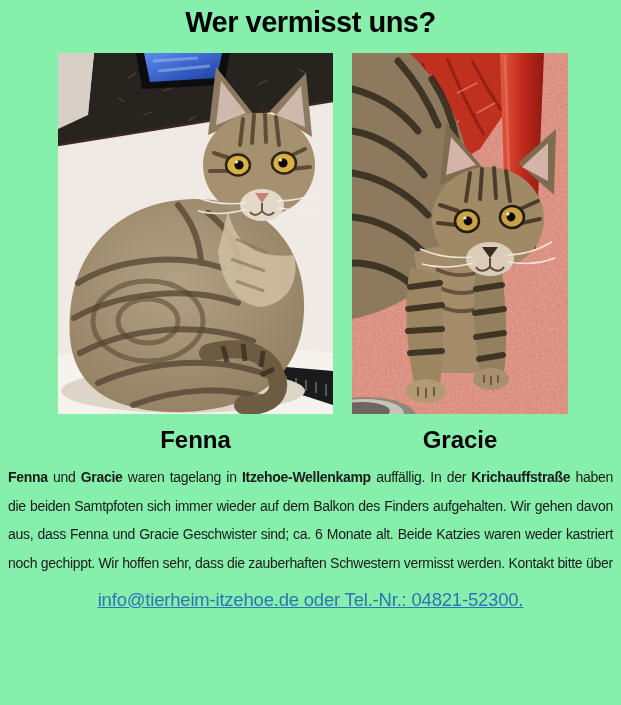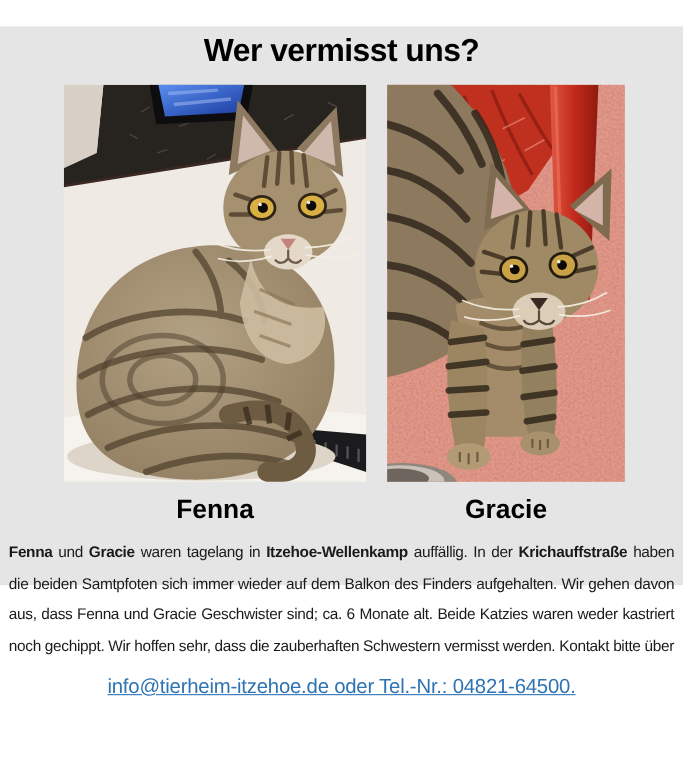--- a/index.html
+++ b/index.html
@@ -3,21 +3,21 @@
 <meta charset="utf-8">
 <style>
   * { margin: 0; padding: 0; box-sizing: border-box; }
   html, body { background: #ffffff; }
   body {
     width: 621px; height: 705px;
     font-family: "Liberation Sans", sans-serif;
     color: #1a1a1a;
     overflow: hidden;
   }
-  .page { width: 621px; height: 508px; background: #e5e5e5; position: relative; margin-top: 24px; }
+  .page { width: 621px; height: 705px; background: #86efac; position: relative; }
   .title {
     text-align: center;
     font-size: 29px;
     font-weight: 700;
     letter-spacing: -0.5px;
     padding-top: 6px;
     color: #000;
   }
   .photos {
     display: flex;
@@ -295,16 +295,16 @@
   </div>
 
   <div class="captions">
     <div class="caption fenna">Fenna</div>
     <div class="caption gracie">Gracie</div>
   </div>
 
   <p class="body-text"><b>Fenna</b><span> und </span><b>Gracie</b><span> waren tagelang in </span><b>Itzehoe-Wellenkamp</b><span> auffällig. In der </span><b>Krichauffstraße</b><span> haben die beiden Samtpfoten sich immer wieder auf dem Balkon des Finders aufgehalten. Wir gehen davon aus, dass Fenna und Gracie Geschwister sind; ca. 6 Monate alt. Beide Katzies waren weder kastriert noch gechippt. Wir hoffen sehr, dass die zauberhaften Schwestern vermisst werden. Kontakt bitte über</span></p>
 
   <div class="contact-line">
-    <a href="#">info@tierheim-itzehoe.de oder Tel.-Nr.: 04821-64500.</a>
+    <a href="#">info@tierheim-itzehoe.de oder Tel.-Nr.: 04821-52300.</a>
   </div>
 
 </div>
 
 </body></html>

